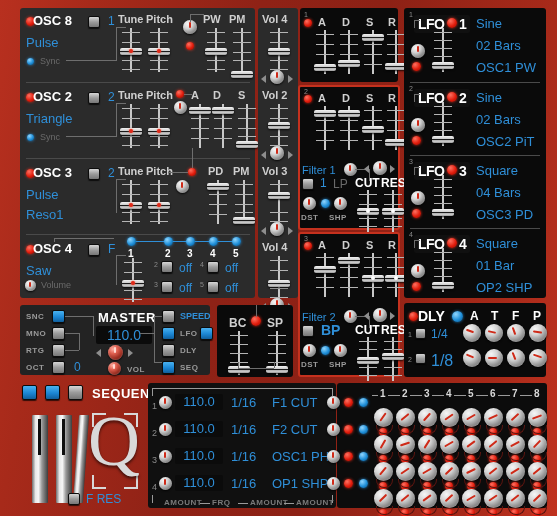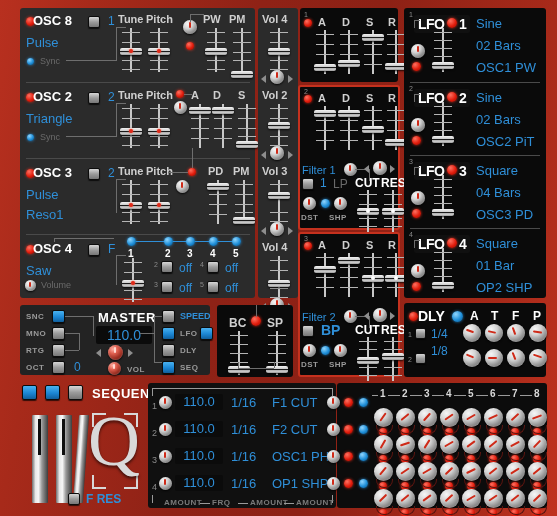--- a/index.html
+++ b/index.html
@@ -805,21 +805,21 @@
   </div>
   <div class="knob" style="left:507px;top:324px;width:18px;height:18px;">
     <div class="ptr" style="left:6px;top:3px;width:2px;height:8px;transform:rotate(-20deg);"></div>
   </div>
   <div class="knob" style="left:529px;top:324px;width:18px;height:18px;">
     <div class="ptr" style="left:4px;top:7px;width:9px;height:2px;transform:rotate(8deg);"></div>
   </div>
 
   <div class="idx" style="left:408px;top:356px;">2</div>
   <div class="btn" style="left:415px;top:353px;width:11px;height:11px;"></div>
-  <div class="blue" style="left:431px;top:344px;font-size:12px;">1/8</div>
+  <div class="blue" style="left:431px;top:352px;font-size:16px;">1/8</div>
   <div class="knob" style="left:463px;top:349px;width:18px;height:18px;">
     <div class="ptr" style="left:3px;top:6px;width:8px;height:2px;transform:rotate(22deg);"></div>
   </div>
   <div class="knob" style="left:485px;top:349px;width:18px;height:18px;">
     <div class="ptr" style="left:3px;top:8px;width:9px;height:2px;"></div>
   </div>
   <div class="knob" style="left:507px;top:349px;width:18px;height:18px;">
     <div class="ptr" style="left:6px;top:3px;width:2px;height:8px;transform:rotate(-22deg);"></div>
   </div>
   <div class="knob" style="left:529px;top:349px;width:18px;height:18px;">
@@ -837,21 +837,21 @@
     <div class="pillar" style="left:38px;top:10px;width:16px;height:88px;"></div>
     <div class="pillargap" style="left:44px;top:14px;width:3px;height:36px;"></div>
     <div class="pillar" style="left:58px;top:10px;width:10px;height:88px;transform:skewX(-4deg);"></div>
     <div class="bracket" style="left:74px;top:8px;border-right:none;border-bottom:none;"></div>
     <div class="bracket" style="left:106px;top:8px;border-left:none;border-bottom:none;"></div>
     <div class="bracket" style="left:74px;top:70px;border-right:none;border-top:none;"></div>
     <div class="bracket" style="left:106px;top:70px;border-left:none;border-top:none;"></div>
     <div class="qletter" style="left:70px;top:-5px;">Q</div>
   </div>
   <div class="btn" style="left:68px;top:493px;width:12px;height:12px;"></div>
-  <div class="blue" style="left:86px;top:492px;font-size:12px;font-weight:bold;">F RES</div>
+  <div class="blue" style="left:86px;top:492px;font-size:12px;font-weight:normal;">F RES</div>
 
   <div class="blackpanel" style="left:148px;top:383px;width:188px;height:125px;background:#101010;"></div>
 
   <div class="idx" style="left:152px;top:401px;font-size:9px;">1</div>
   <div class="knob" style="left:159px;top:396px;width:13px;height:13px;">
     <div class="ptr" style="left:5px;top:2px;width:2px;height:6px;"></div>
   </div>
   <div class="readout" style="left:175px;top:394px;width:48px;height:16px;line-height:16px;font-size:13px;">110.0</div>
   <div class="blue" style="left:231px;top:395px;font-size:13px;">1/16</div>
   <div class="blue" style="left:272px;top:395px;font-size:13px;">F1 CUT</div>

